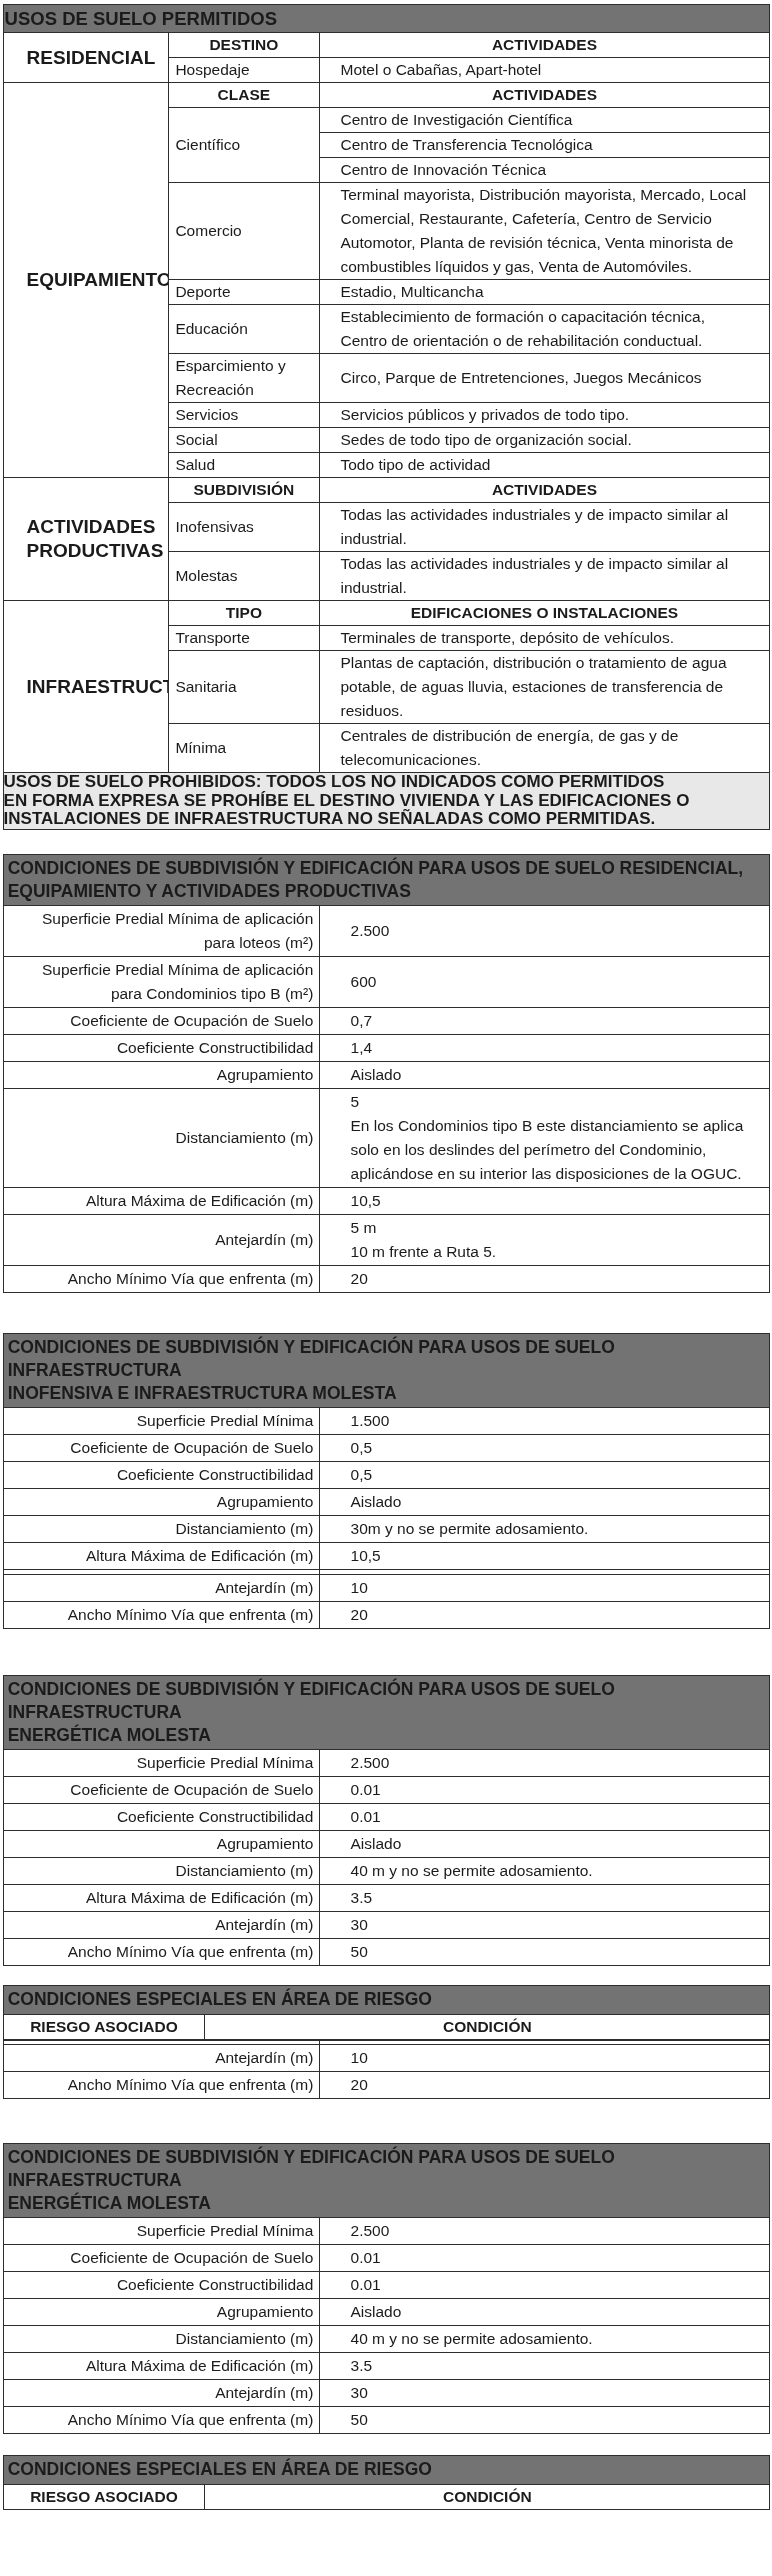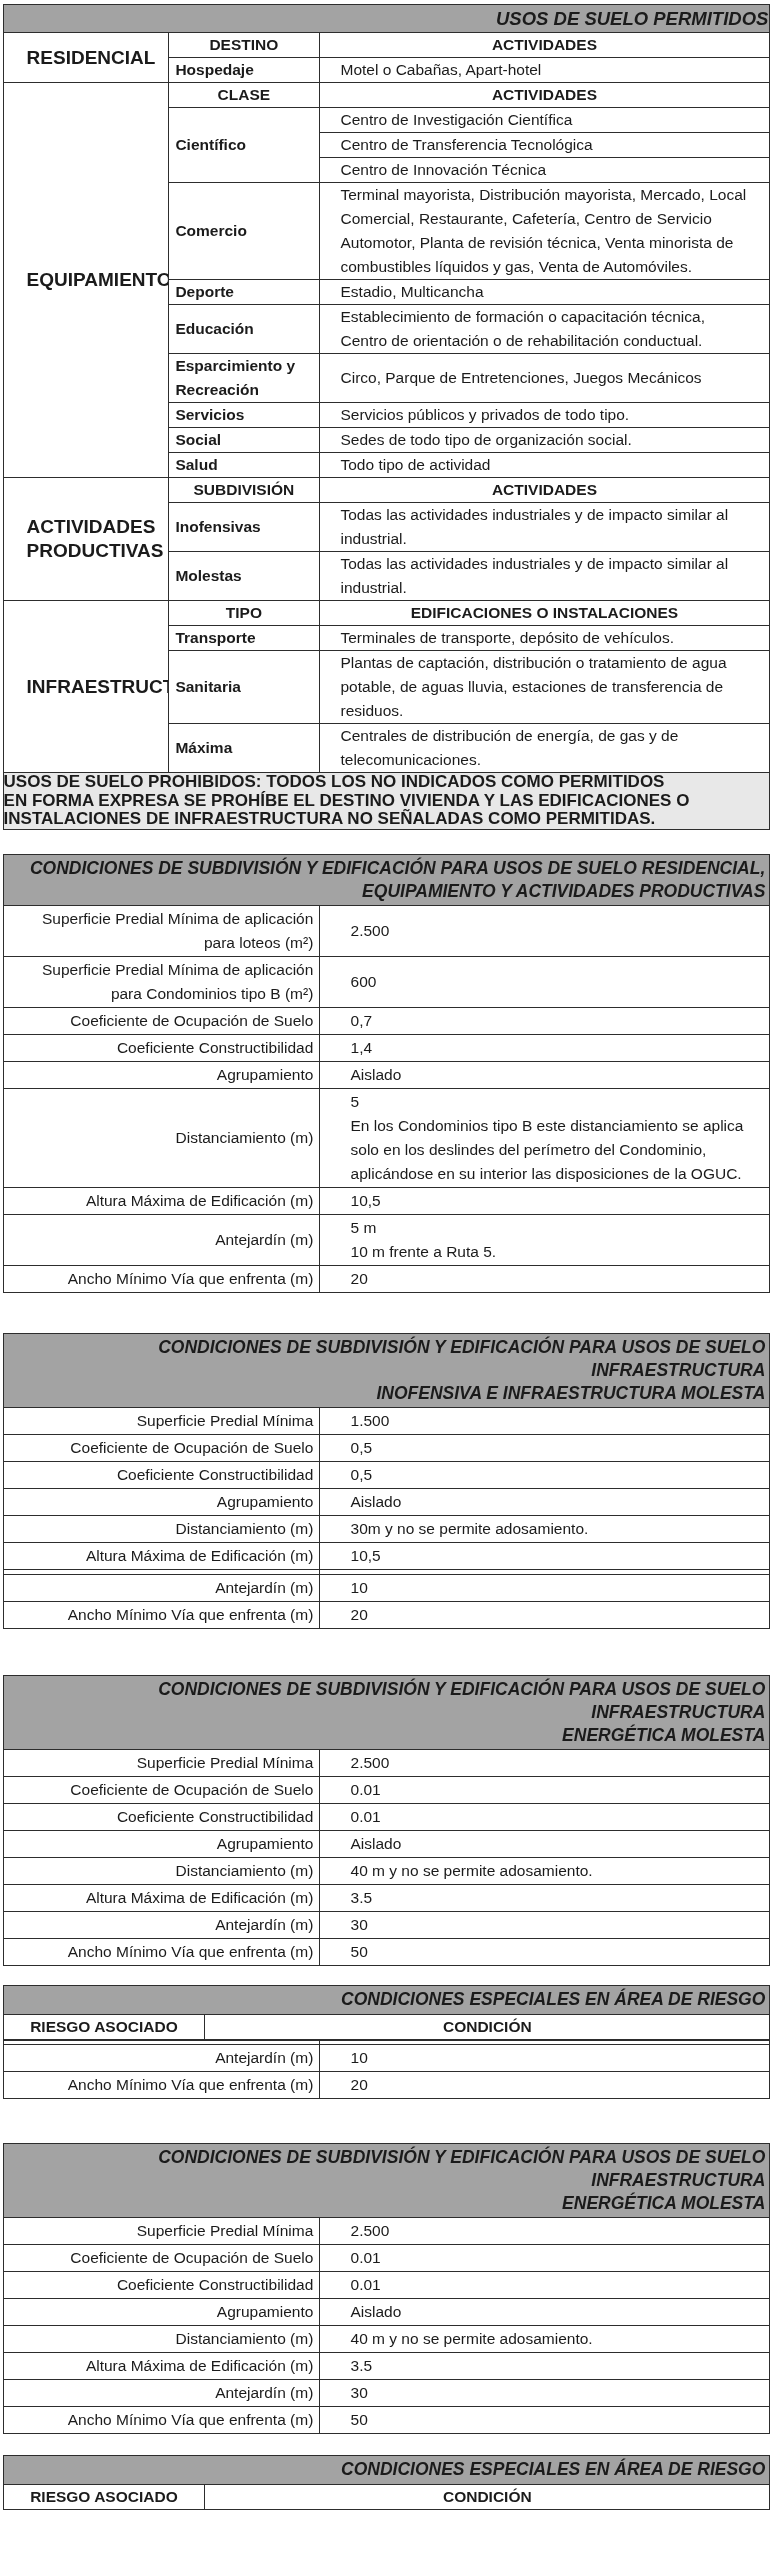--- a/index.html
+++ b/index.html
@@ -17,34 +17,33 @@
     border: 1px solid #2d2d2d;
     font-size: 15.5px;
     line-height: 24px;
     padding: 0 5.2px;
     vertical-align: middle;
     overflow: hidden;
   }
 
   
   .title-row td {
-    background: #a3a3a3;
+    background: #737373;
     font-weight: bold;
-    text-align: right;
+    text-align: left;
     font-size: 17.5px;
     line-height: 23px;
     padding: 2.1px 4.1px;
     white-space: pre-line;
-    font-style: italic;
   }
   .t1-title td { font-size: 18.5px; line-height: 25px; padding: 1px; }
 
   
   .grp { font-weight: bold; padding: 0 23px; font-size: 19px; }
-  .lbl1 { font-weight: bold; padding: 0 6.2px; }
+  .lbl1 { font-weight: normal; padding: 0 6.2px; }
   .hdr { font-weight: bold; text-align: center; }
   .act { padding: 0 21px; }
   .prohibited td {
     background: #e8e8e8;
     font-weight: bold;
     text-align: left;
     font-size: 17px;
     line-height: 18.5px;
     padding: 0;
     white-space: pre-line;
@@ -152,21 +151,21 @@
     </tr>
     <tr>
       <td class="lbl1">Transporte</td>
       <td class="act">Terminales de transporte, depósito de vehículos.</td>
     </tr>
     <tr>
       <td class="lbl1">Sanitaria</td>
       <td class="act">Plantas de captación, distribución o tratamiento de agua potable, de aguas lluvia, estaciones de transferencia de residuos.</td>
     </tr>
     <tr>
-      <td class="lbl1">Máxima</td>
+      <td class="lbl1">Mínima</td>
       <td class="act">Centrales de distribución de energía, de gas y de telecomunicaciones.</td>
     </tr>
     <tr class="prohibited">
       <td colspan="3">USOS DE SUELO PROHIBIDOS: TODOS LOS NO INDICADOS COMO PERMITIDOS
 EN FORMA EXPRESA SE PROHÍBE EL DESTINO VIVIENDA Y LAS EDIFICACIONES O
 INSTALACIONES DE INFRAESTRUCTURA NO SEÑALADAS COMO PERMITIDAS.</td>
     </tr>
   </tbody>
     </table>
 

